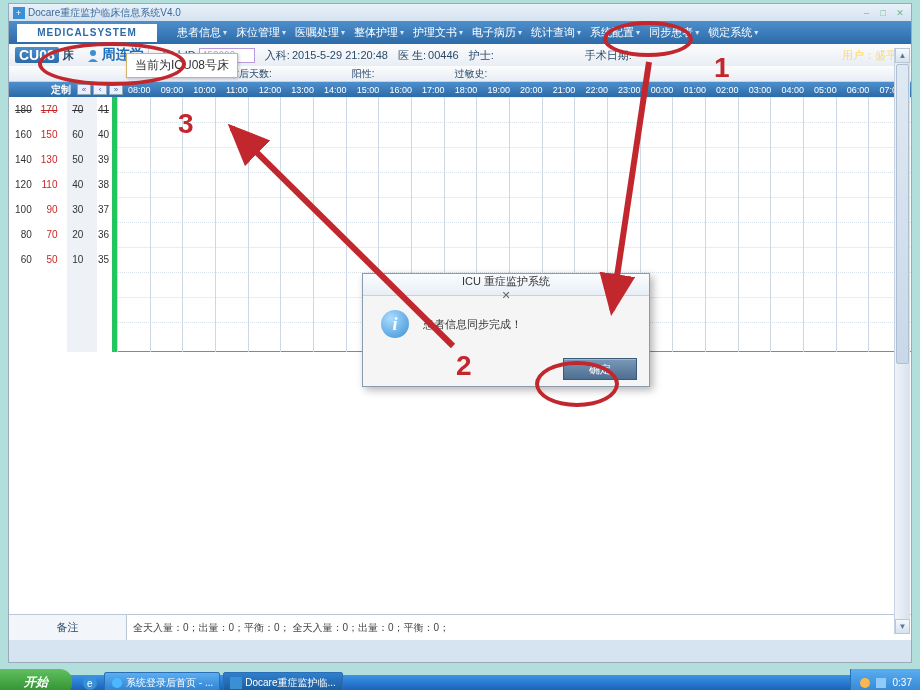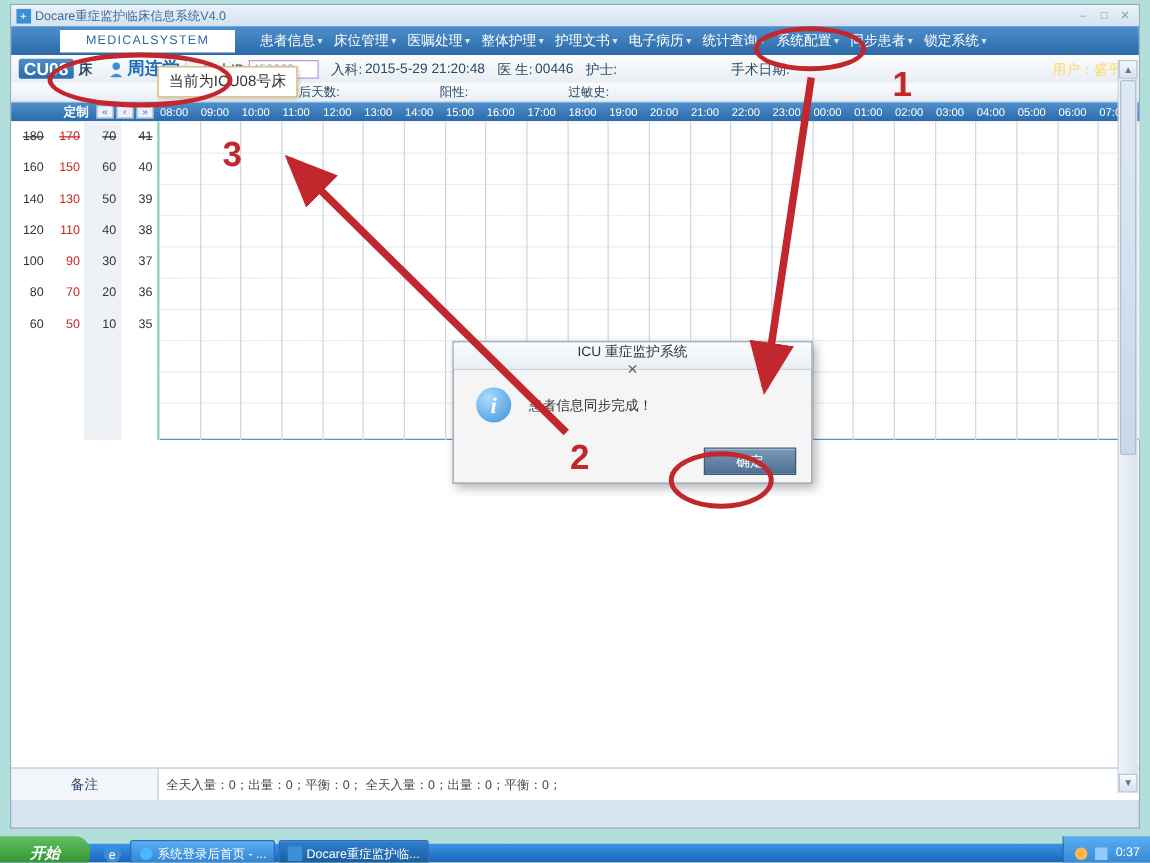--- a/index.html
+++ b/index.html
@@ -3,21 +3,21 @@
 <meta charset="utf-8">
 <style>
   * { box-sizing: border-box; margin: 0; padding: 0; font-family: "Microsoft YaHei", Arial, sans-serif; }
   body { width: 920px; height: 690px; overflow: hidden; background: #b2dfdb; position: relative; }
   .app { position: absolute; left: 8px; top: 3px; width: 904px; height: 660px; background: #d6e4f2; border: 1px solid #9ab; }
   .title-bar { height: 17px; background: linear-gradient(#eaf2fa,#d4e2f0); font-size: 10px; color: #3b6a9a; display:flex; align-items:center; padding:0 4px; justify-content:space-between;}
   .title-bar .winbtns span{ display:inline-block; width:14px; text-align:center; color:#6b8; font-size:9px;}
   .title-bar .lefticon{display:inline-flex;align-items:center;}
   .title-bar .lefticon svg{margin-right:3px;}
   .menu-bar { height: 23px; background: linear-gradient(#4d8fcc,#2c6aa8); display:flex; align-items:center; padding-left:8px;}
-  .brand { width: 140px; height:18px; background:#fff; color:#2c6aa8; font-size:10px; font-weight:normal; letter-spacing:1px; display:flex; align-items:center; justify-content:center; margin-right:20px;margin-left:31px;}
+  .brand { width: 140px; height:18px; background:#fff; color:#2c6aa8; font-size:10px; font-weight:bold; letter-spacing:1px; display:flex; align-items:center; justify-content:center; margin-right:20px;}
   .menu-item { color:#fff; font-size:11px; margin-right:9px; display:flex; align-items:center; white-space:nowrap;}
   .menu-item .arrow{font-size:8px; margin-left:2px; opacity:.8;}
   .patient-bar1 { height:22px; background:linear-gradient(#fcfcfc,#e8eef5); display:flex; align-items:center; font-size:11px; color:#2b4a6a; padding-left:6px;}
   .bed-badge{ background:linear-gradient(#4d8fcc,#2c6aa8); color:#fff; font-size:14px; font-weight:bold; padding:0 4px; border-radius:2px; margin-right:4px;}
   .bed-unit{font-size:11px; color:#2b4a6a; font-weight:bold; margin-right:12px;}
   .patient-name{ color:#1f6fb8; font-size:14px; font-weight:bold; display:flex; align-items:center;}
   .patient-name svg{margin-right:2px;}
   .sep{width:1px; height:18px; background:#c4d2e2; margin:0 4px;}
   .field-label{color:#2b4a6a; font-size:11px; margin-left:10px;}
   .field-val{color:#2b4a6a; font-size:11px; margin-left:2px;}
@@ -25,21 +25,21 @@
   .user-right{position:absolute; right:14px; color:#fff; font-size:11px; top:44px;}
   .user-right b{color:#ffd966; font-weight:normal;}
   .patient-bar2{ height:16px; background:linear-gradient(#fcfcfc,#e8eef5); display:flex; align-items:center; font-size:10px; color:#2b4a6a; padding-left:220px; border-bottom:1px solid #c4d2e2;}
   .patient-bar2 span{margin-right:80px;}
   .time-ruler{ height:15px; background:linear-gradient(#4d8fcc,#2c6aa8); color:#fff; font-size:9px; display:flex; align-items:center;}
   .time-ruler .controls{ width:118px; display:flex; align-items:center; justify-content:flex-end; padding-right:4px; gap:2px;}
   .time-ruler .controls .nav{ background:#eef; color:#2c6aa8; border:1px solid #8ab; width:14px; height:11px; font-size:8px; line-height:9px; text-align:center;}
   .time-ruler .hours{ flex:1; display:flex;}
   .time-ruler .hours span{ flex:1; text-align:left; font-size:9px; padding-left:1px;}
   .chart-area{ height:255px; display:flex; background:#fff;}
-  .y-axis{ width:118px; border-right:1px solid #22c55e; display:flex; position:relative;}
+  .y-axis{ width:108px; border-right:5px solid #22c55e; display:flex; position:relative;}
   .y-col{ width:29px; text-align:right; font-size:10px;}
   .y-col div{ height:25px; padding-right:3px; color:#333; font-size:10px; line-height:25px;}
   .y-col div.red{color:#c62828;}
   .y-col .strike{text-decoration:line-through;}
   .y-axis .band-alt{ position:absolute; top:0; bottom:0; left:58px; width:30px; background:#eef1f5; z-index:0;}
   .y-axis .yc{position:relative; z-index:1;}
   .grid{ flex:1; position:relative; background:#fff;}
   .grid .row{position:absolute; left:0; right:0; height:1px; background:#e9edf1;}
   .grid .row.dot{border-top:1px dotted #d8e0e8; background:none;}
   .grid .col{position:absolute; top:0; bottom:0; width:1px; background:#e2e8ef;}

